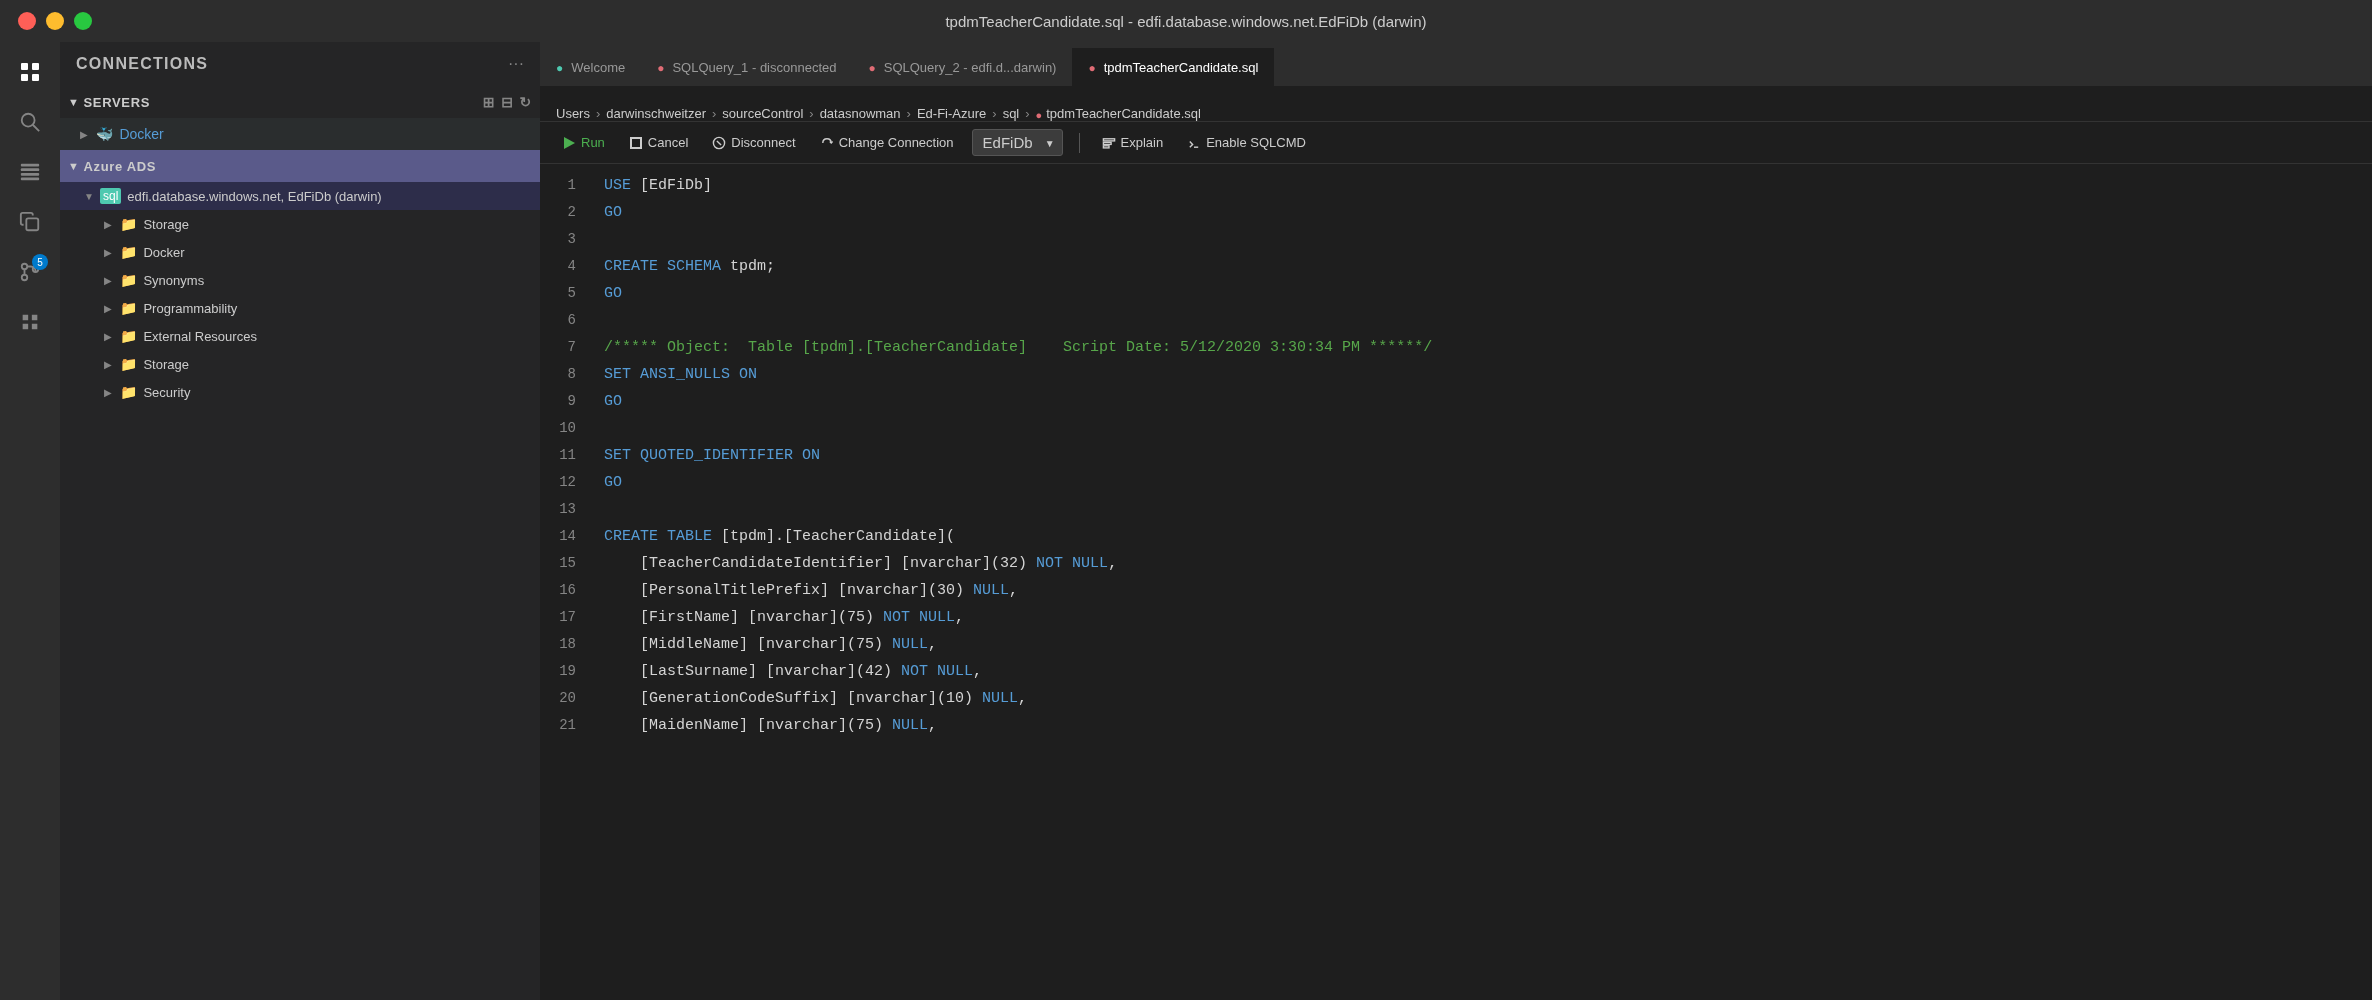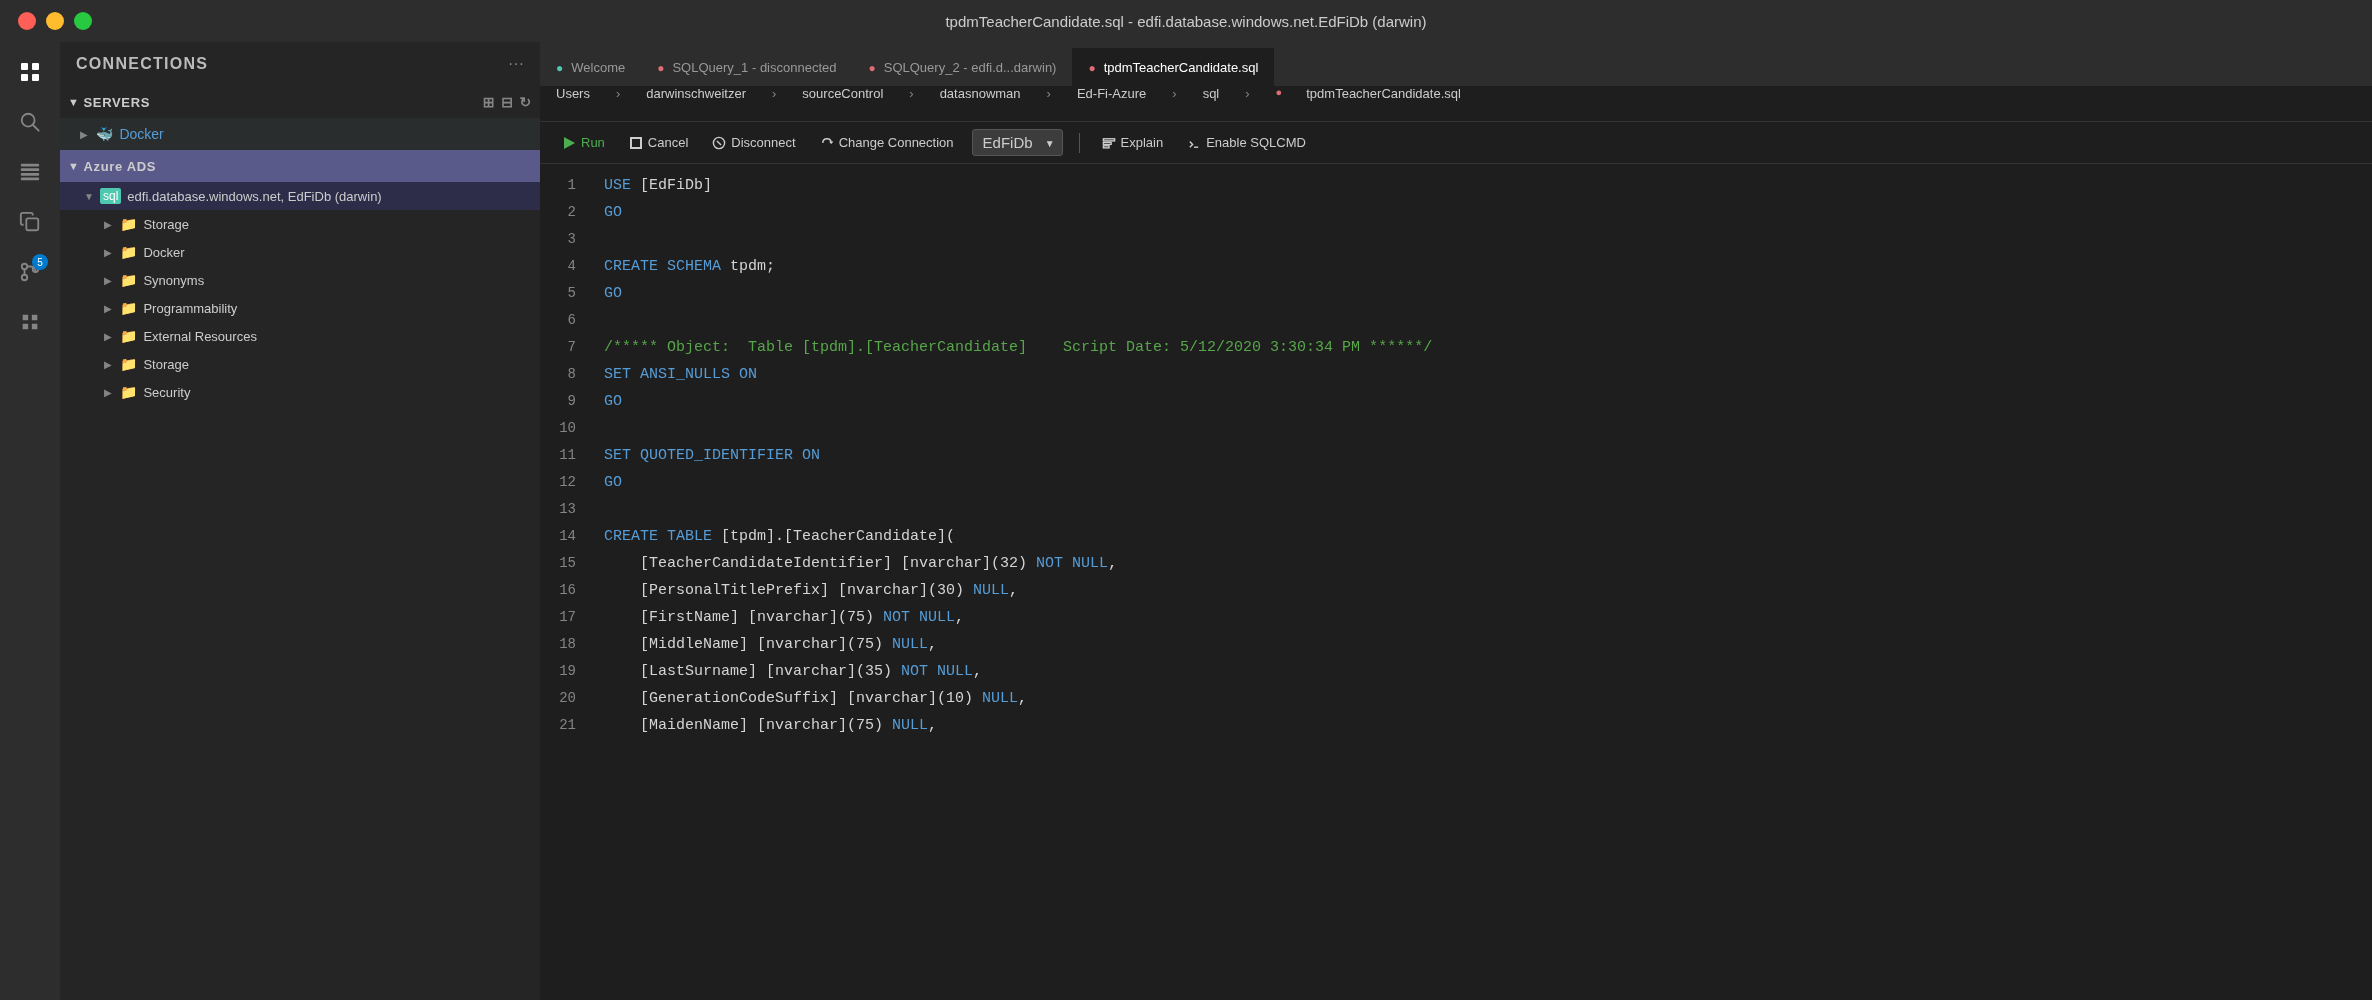--- a/index.html
+++ b/index.html
@@ -223,29 +223,28 @@
       background: #1e1e1e;
       color: #ffffff;
       border-top: 1px solid #1e1e1e;
     }
     .tab-icon { color: #e06c75; font-size: 12px; }
     .tab-icon.welcome { color: #4ec9b0; }
 
     
     .breadcrumb {
       display: flex;
-      align-items: flex-start;
+      align-items: flex-end;
       padding: 0 16px;
       height: 36px;
       background: #1e1e1e;
       color: #cccccc;
       font-size: 13px;
       flex-shrink: 0;
       border-bottom: 1px solid #333;
-      gap: 20px;
     }
     .breadcrumb-sep {
       margin: 0 6px;
       color: #858585;
     }
     .breadcrumb-item { color: #cccccc; cursor: pointer; }
     .breadcrumb-file { color: #cccccc; }
 
     
     .toolbar {
@@ -630,21 +629,21 @@
         <div class="code-line">
           <span class="line-num">17</span>
           <span class="line-content"><span class="plain">    [FirstName] [nvarchar](75) </span><span class="kw">NOT</span><span class="plain"> </span><span class="kw">NULL</span><span class="plain">,</span></span>
         </div>
         <div class="code-line">
           <span class="line-num">18</span>
           <span class="line-content"><span class="plain">    [MiddleName] [nvarchar](75) </span><span class="kw">NULL</span><span class="plain">,</span></span>
         </div>
         <div class="code-line">
           <span class="line-num">19</span>
-          <span class="line-content"><span class="plain">    [LastSurname] [nvarchar](35) </span><span class="kw">NOT</span><span class="plain"> </span><span class="kw">NULL</span><span class="plain">,</span></span>
+          <span class="line-content"><span class="plain">    [LastSurname] [nvarchar](42) </span><span class="kw">NOT</span><span class="plain"> </span><span class="kw">NULL</span><span class="plain">,</span></span>
         </div>
         <div class="code-line">
           <span class="line-num">20</span>
           <span class="line-content"><span class="plain">    [GenerationCodeSuffix] [nvarchar](10) </span><span class="kw">NULL</span><span class="plain">,</span></span>
         </div>
         <div class="code-line">
           <span class="line-num">21</span>
           <span class="line-content"><span class="plain">    [MaidenName] [nvarchar](75) </span><span class="kw">NULL</span><span class="plain">,</span></span>
         </div>
       </div>

